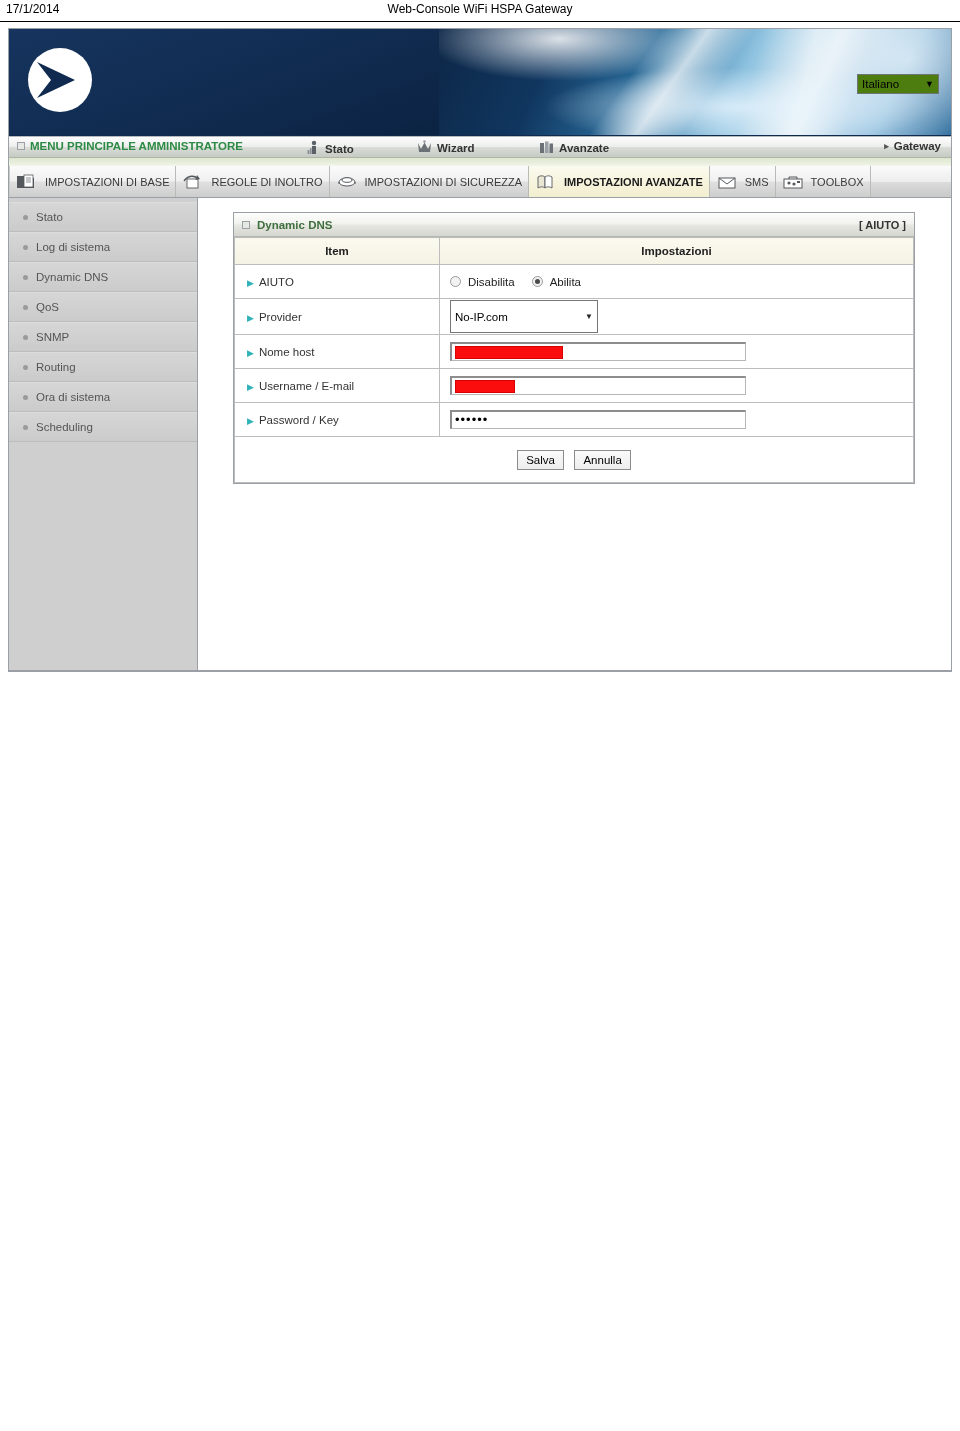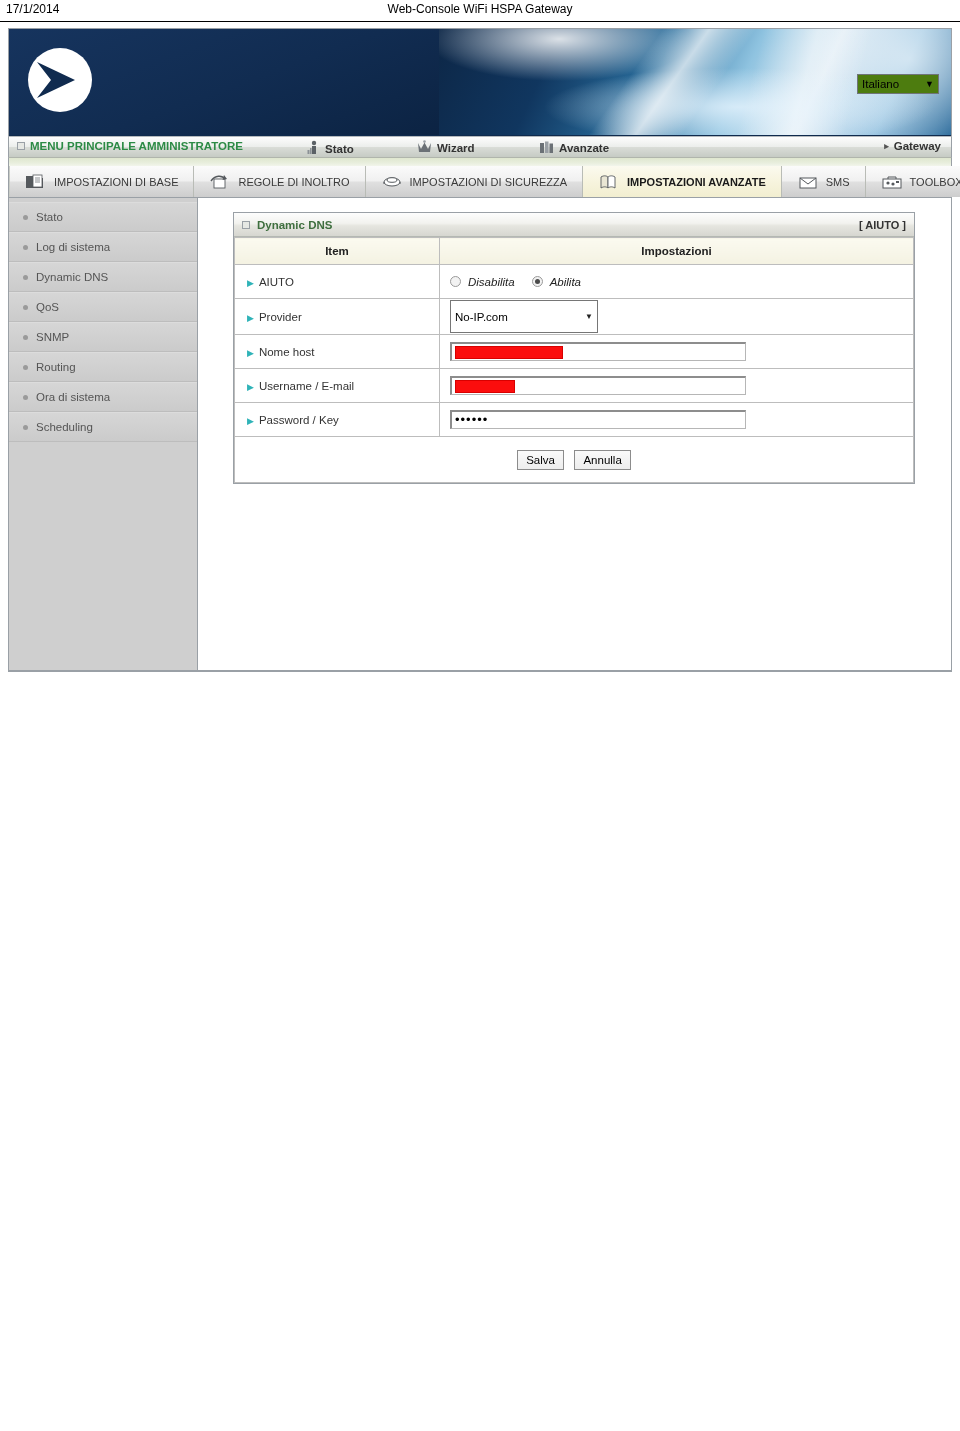--- a/index.html
+++ b/index.html
@@ -90,21 +90,21 @@
   }
 
   
   .tabbar {
     position:relative; width:944px; height:32px; display:flex;
     background: linear-gradient(to bottom,#fbfbfb 0%, #ededed 50%, #dcdcdc 51%, #c9c9c9 100%);
     border-left:1px solid #9aa0a6; border-right:1px solid #9aa0a6;
     border-bottom:1px solid #9aa0a6;
   }
   .tab {
-    display:flex; align-items:center; gap:7px; padding:0 15px; height:31px;
+    display:flex; align-items:center; gap:7px; padding:0 6px; height:31px;
     font-size:11px; color:#3a3a3a; border-right:1px solid #b9bcb6;
     background: linear-gradient(to bottom,#fbfbfb 0%, #f0f0f0 48%, #e0e0e0 52%, #cdcdcd 100%);
     white-space:nowrap;
   }
   .tab:first-child { border-left:1px solid #c9ccc6; }
   .tab.active {
     background: linear-gradient(to bottom,#fbfaef 0%, #f7f4de 50%, #f2eed0 100%);
     color:#1a1a1a; font-weight:bold;
   }
   .tab .ic { width:22px; height:20px; display:flex; align-items:center; justify-content:center; }
@@ -156,21 +156,21 @@
 
   .radio-row { display:flex; align-items:center; gap:7px; font-size:11.5px; color:#222; }
   .radio {
     width:11px; height:11px; border-radius:50%;
     border:1px solid #9a9a9a; background:#f2f2f2; display:inline-block; position:relative;
   }
   .radio.checked:after{
     content:""; position:absolute; left:2px; top:2px; width:5px; height:5px;
     border-radius:50%; background:#4a4a4a;
   }
-  .radio-lbl { margin-right:10px;font-style:italic; }
+  .radio-lbl { margin-right:10px; }
 
   .select-box {
     width:148px; height:33px; border:1px solid #767676; background:#fff;
     font-size:11.5px; color:#000; display:flex; align-items:center;
     justify-content:space-between; padding:0 4px;
   }
   .select-box .caret { font-size:8px; color:#222; }
 
   .textfield {
     position:relative; width:296px; height:19px; background:#fff;

